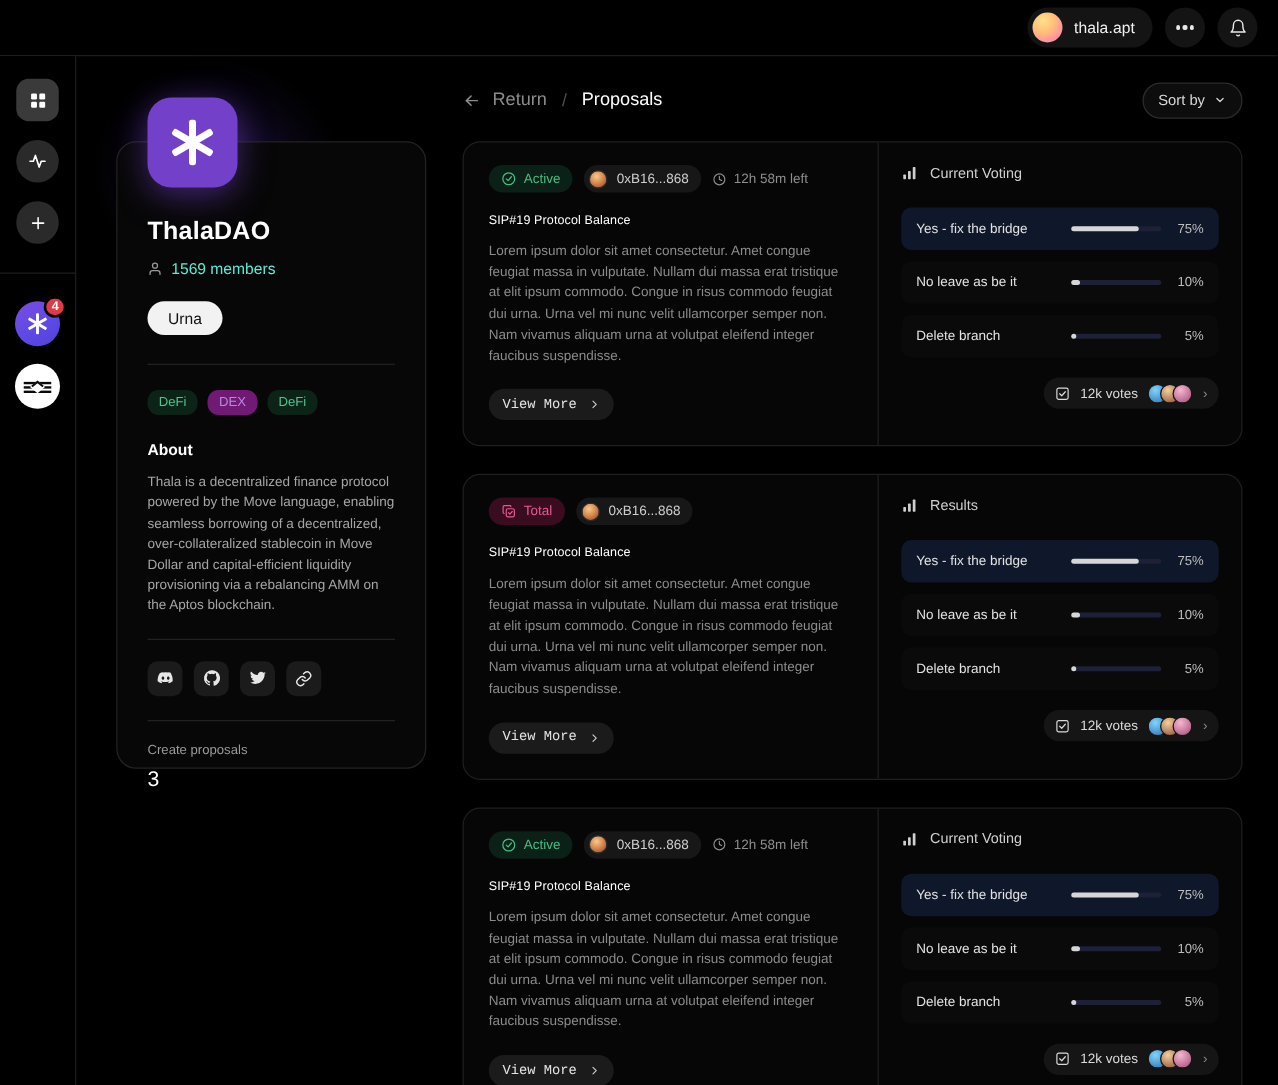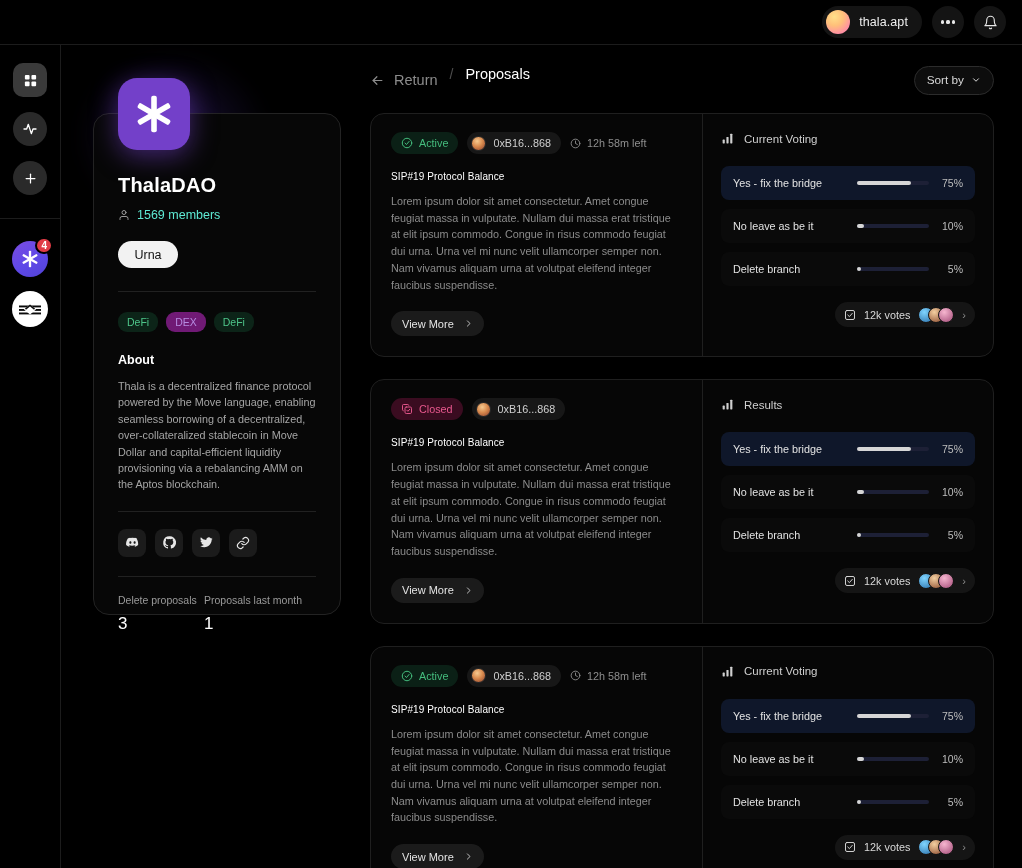--- a/index.html
+++ b/index.html
@@ -127,21 +127,21 @@
   .dao-sep3 { margin-top: 19px; height:1px; background:#212121; }
   .stats { display:flex; margin-top:17px; }
   .stat { }
   .stat:first-child { width: 86px; }
   .stat-label { font-size:10.5px; color:#9a9a9a; }
   .stat-value { font-size:17px; margin-top:8px; }
 
   
   .prop-head {
     position:absolute; left:370px; top:66px; width:624px; height:28px;
-    display:flex; 
+    display:flex; align-items:center;
   }
   .bc-return {
     display:flex; align-items:center; gap:9px; color:#8c8c8c; font-size:14.5px; cursor:pointer;
   }
   .bc-slash { color:#4f4f4f; margin:0 12px; font-size:14px; }
   .bc-current { font-size:14.5px; color:#fff; }
   .head-actions { margin-left:auto; display:flex; gap:9px; align-items:center; }
   .create-btn {
     display:flex; align-items:center; gap:7px;
     height:29px; padding:0 14px; border-radius:15px;
@@ -184,21 +184,21 @@
   }
   .timer {
     display:flex; align-items:center; gap:6px; color:#8e8e8e; font-size:10.8px;
   }
   .ptitle { margin-top:17px; font-size:10px; font-weight:normal; letter-spacing:.1px; }
   .pbody { margin-top:11px; font-size:10.8px; line-height:1.55; color:#8b8b8b; }
   .viewmore {
     display:inline-flex; align-items:center; gap:10px;
     margin-top:18px; height:25px; padding:0 11px; border-radius:13px;
     background:#1b1b1b; color:#e4e4e4; font-size:11px; border:none; cursor:pointer;
-    font-family:Liberation Sans, sans-serif;
+    font-family:Liberation Mono, monospace;
   }
 
   .vhead { display:flex; align-items:center; gap:10px; }
   .vhead-t { font-size:11.5px; color:#cfcfcf; }
   .vrow {
     display:flex; align-items:center; height:34px;
     border-radius:8px; padding:0 12px; margin-top:9px;
     background:#0a0a0a;
   }
   .vrow.lead { background:#0f172a; }
@@ -350,26 +350,22 @@
           <svg width="14" height="14" viewBox="0 0 24 24" fill="none" stroke="#e6e6e6" stroke-width="2" stroke-linecap="round" stroke-linejoin="round">
             <path d="M10 13a5 5 0 0 0 7.5.5l3-3a5 5 0 0 0-7-7l-1.7 1.7"></path>
             <path d="M14 11a5 5 0 0 0-7.5-.5l-3 3a5 5 0 0 0 7 7l1.7-1.7"></path>
           </svg>
         </span>
       </div>
     </div>
     <div class="dao-sep3"></div>
     <div class="stats">
       <div class="stat">
-        <div class="stat-label">Delete proposals</div>
+        <div class="stat-label">Create proposals</div>
         <div class="stat-value">3</div>
-      </div>
-      <div class="stat">
-        <div class="stat-label">Proposals last month</div>
-        <div class="stat-value">1</div>
       </div>
     </div>
   </div>
   <div class="dao-logo">
     <span>
       <svg width="42" height="42" viewBox="0 0 24 24" fill="#ffffff">
         <rect x="10.4" y="1.6" width="3.2" height="20.8" rx="1.1"></rect>
         <rect x="10.4" y="1.6" width="3.2" height="20.8" rx="1.1" transform="rotate(60 12 12)"></rect>
         <rect x="10.4" y="1.6" width="3.2" height="20.8" rx="1.1" transform="rotate(-60 12 12)"></rect>
       </svg>
@@ -497,21 +493,21 @@
     <div class="pleft">
       <div class="badges">
         <span class="badge closed">
           <span class="st-icon">
                 <svg width="12" height="12" viewBox="0 0 24 24" fill="none" stroke="#e8588e" stroke-width="1.9" stroke-linecap="round" stroke-linejoin="round">
                   <rect x="8" y="8" width="13" height="13" rx="2.5"></rect>
                   <path d="M4.5 15.5A2 2 0 0 1 3 13.6V5a2 2 0 0 1 2-2h8.6a2 2 0 0 1 1.9 1.5"></path>
                   <polyline points="11.5 14.3 13.8 16.6 17.6 12.4"></polyline>
                 </svg>
               </span>
-          <span class="st-text">Closed</span>
+          <span class="st-text">Total</span>
         </span>
         <span class="addr">
           <span class="addr-av"></span>
           <span class="addr-t">0xB16...868</span>
         </span>
 
       </div>
       <div class="ptitle">SIP#19 Protocol Balance</div>
       <div class="pbody">Lorem ipsum dolor sit amet consectetur. Amet congue feugiat massa in vulputate. Nullam dui massa erat tristique at elit ipsum commodo. Congue in risus commodo feugiat dui urna. Urna vel mi nunc velit ullamcorper semper non. Nam vivamus aliquam urna at volutpat eleifend integer faucibus suspendisse.</div>
       <button class="viewmore">

